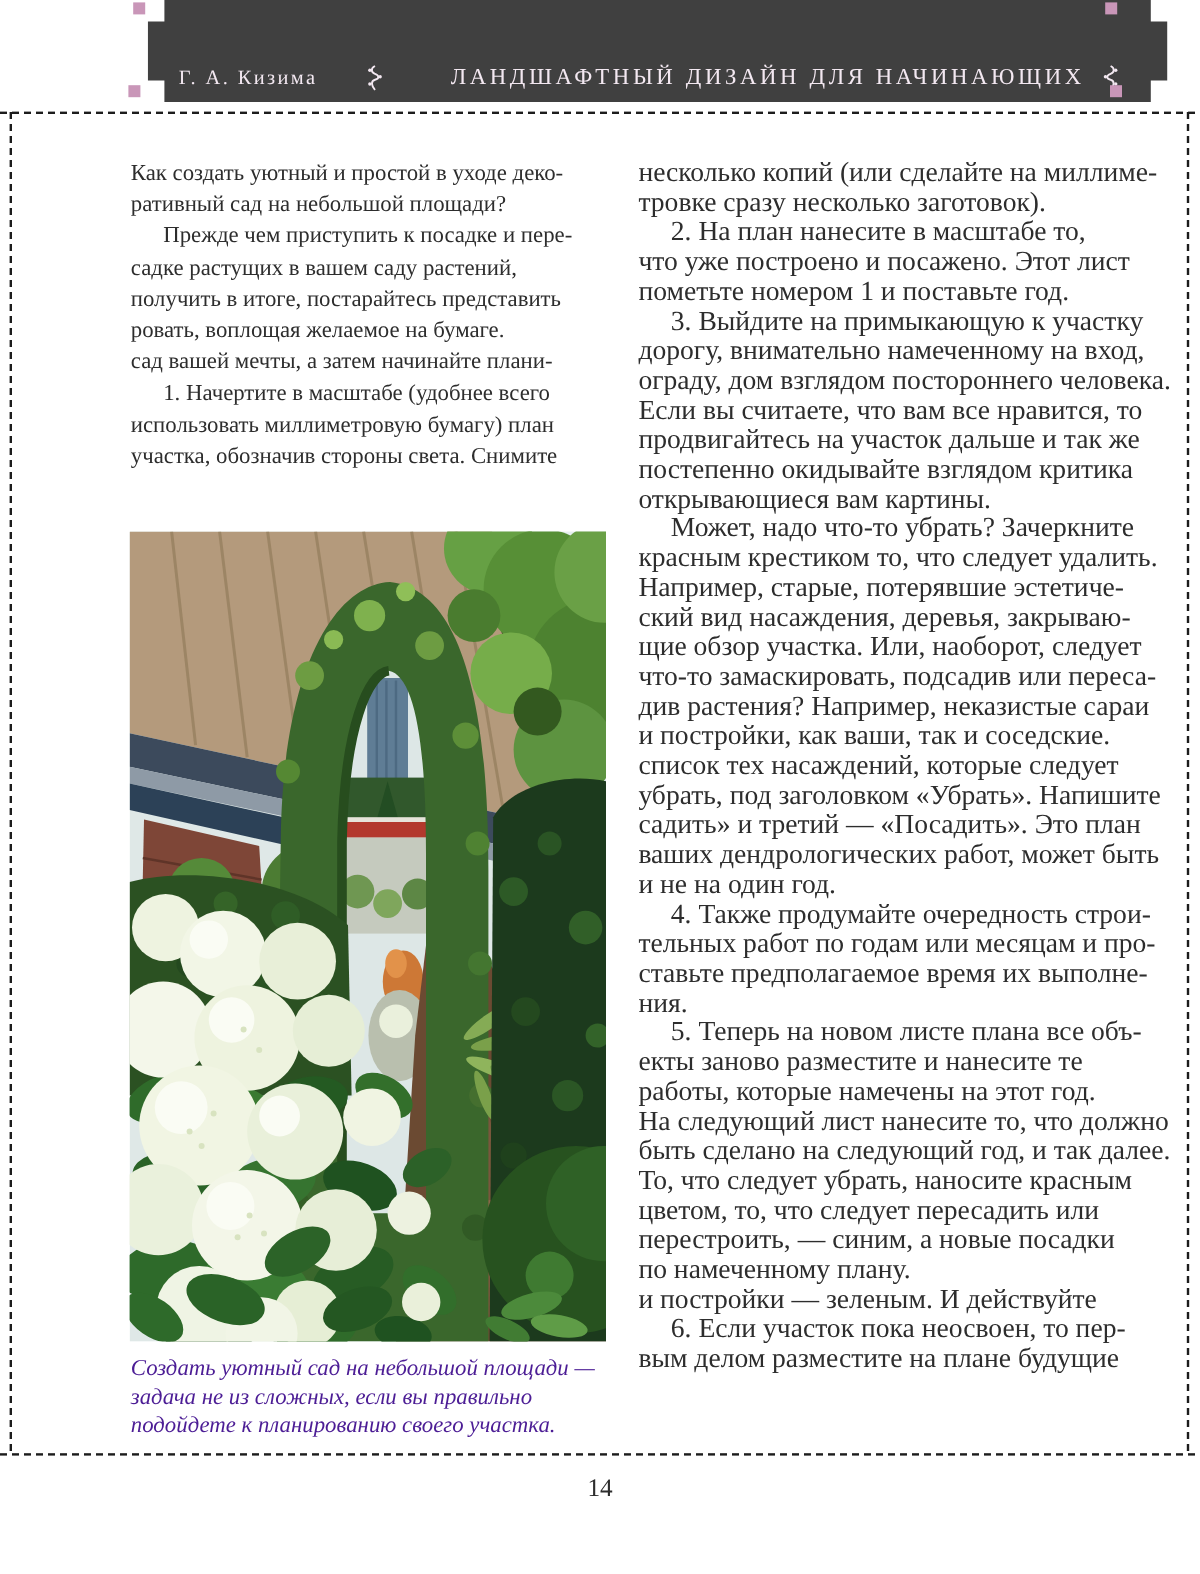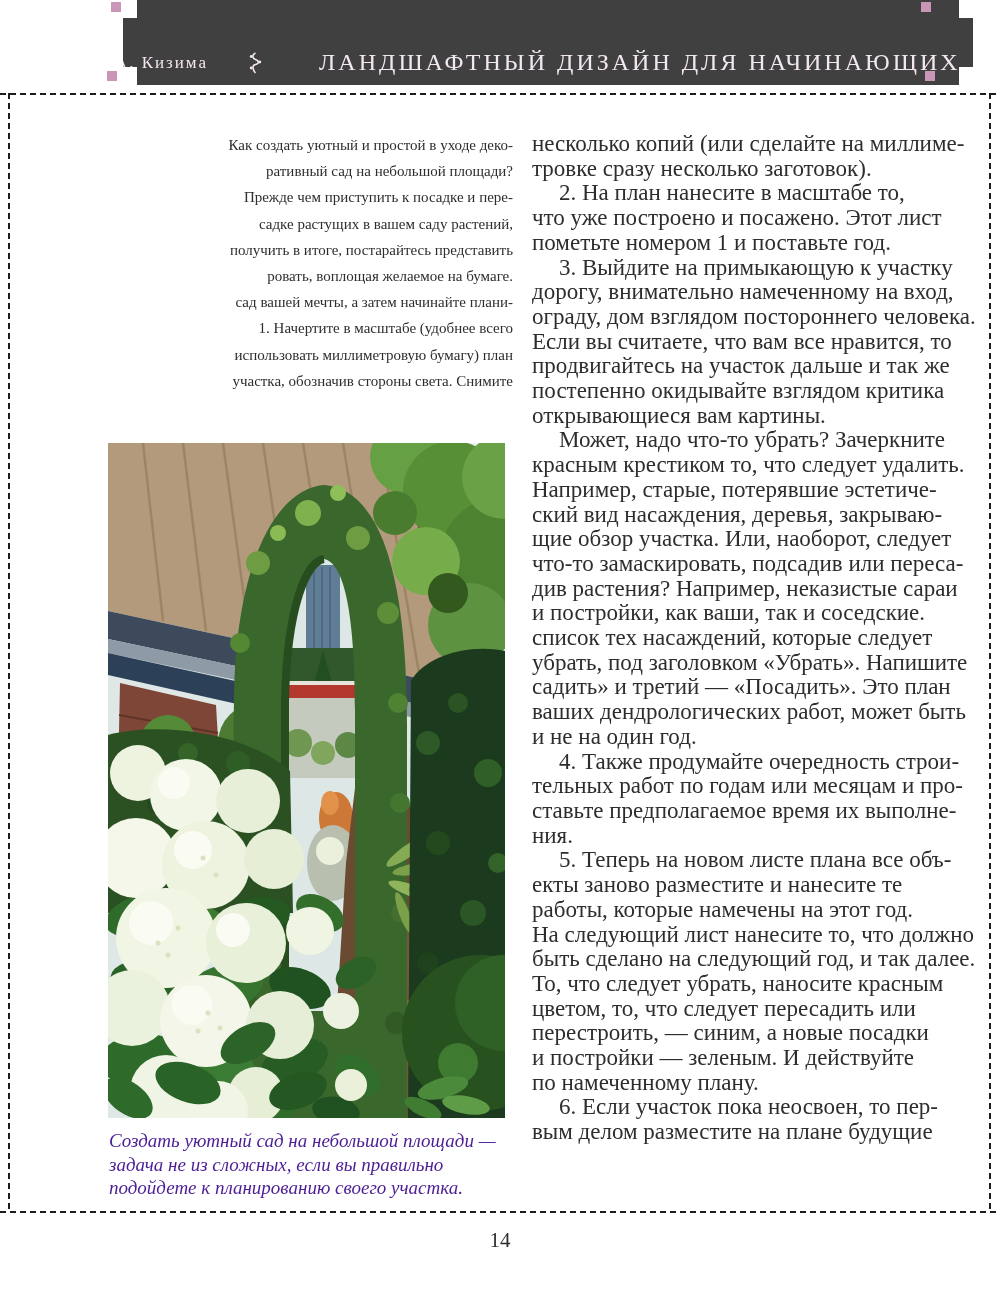--- a/index.html
+++ b/index.html
@@ -8,33 +8,33 @@
 
   
   .banner{position:absolute;left:123px;top:0;width:850px;height:85px;background:#404040;
           display:flex;align-items:flex-end;justify-content:center;
           clip-path:polygon(14px 0, calc(100% - 14px) 0, calc(100% - 14px) 18px, 100% 18px,
                     100% calc(100% - 18px), calc(100% - 14px) calc(100% - 18px),
                     calc(100% - 14px) 100%, 14px 100%, 14px calc(100% - 18px),
                     0 calc(100% - 18px), 0 18px, 14px 18px);}
   .banner-inner{display:flex;align-items:center;padding-bottom:9px;color:#f3e8f1;}
   .banner-author{font-size:17px;letter-spacing:2px;margin-right:26px;white-space:nowrap;}
-  .banner-title{font-size:24px;letter-spacing:3px;white-space:nowrap;margin-left:42px;}
+  .banner-title{font-size:19px;letter-spacing:3px;white-space:nowrap;margin-left:42px;}
   .orn{display:inline-block;margin:0 14px;line-height:0;}
   .corner-sq{position:absolute;width:10px;height:10px;background:#c996b8;}
 
   
   .dash-h{position:absolute;left:0;width:1000px;height:2px;
           background:repeating-linear-gradient(90deg,#1c1c1c 0 6px,transparent 6px 10px);}
   .dash-v{position:absolute;top:93px;height:1120px;width:2px;
           background:repeating-linear-gradient(180deg,#1c1c1c 0 6px,transparent 6px 10px);}
 
   
   .col{position:absolute;color:#2d2d2d;}
-  .col-left{left:109px;top:132px;width:404px;font-size:15px;line-height:26.2px;text-align:right;}
+  .col-left{left:109px;top:132px;width:404px;font-size:19px;line-height:26.2px;}
   .col-right{left:532px;top:132px;width:420px;font-size:23px;line-height:24.7px;}
   .tline{white-space:nowrap;}
   .tline.indent{padding-left:27px;}
 
   
   .photo{position:absolute;left:108px;top:443px;width:397px;height:675px;}
   .photo svg{display:block;}
 
   
   .caption{position:absolute;left:109px;top:1129px;width:410px;font-style:italic;
@@ -125,22 +125,22 @@
       <div class="tline">ставьте предполагаемое время их выполне-</div>
       <div class="tline">ния.</div>
       <div class="tline indent">5. Теперь на новом листе плана все объ-</div>
       <div class="tline">екты заново разместите и нанесите те</div>
       <div class="tline">работы, которые намечены на этот год.</div>
       <div class="tline">На следующий лист нанесите то, что должно</div>
       <div class="tline">быть сделано на следующий год, и так далее.</div>
       <div class="tline">То, что следует убрать, наносите красным</div>
       <div class="tline">цветом, то, что следует пересадить или</div>
       <div class="tline">перестроить, — синим, а новые посадки</div>
+      <div class="tline">по намеченному плану.</div>
       <div class="tline">и постройки — зеленым. И действуйте</div>
-      <div class="tline">по намеченному плану.</div>
       <div class="tline indent">6. Если участок пока неосвоен, то пер-</div>
       <div class="tline">вым делом разместите на плане будущие</div>
     </div>
 
   <div class="photo">
     <svg width="397" height="675" viewBox="0 0 397 675" preserveAspectRatio="none">
 
       <rect x="0" y="0" width="397" height="675" fill="#dfe8e7"></rect>
       <rect x="0" y="0" width="397" height="170" fill="#e7eff0"></rect>
 

